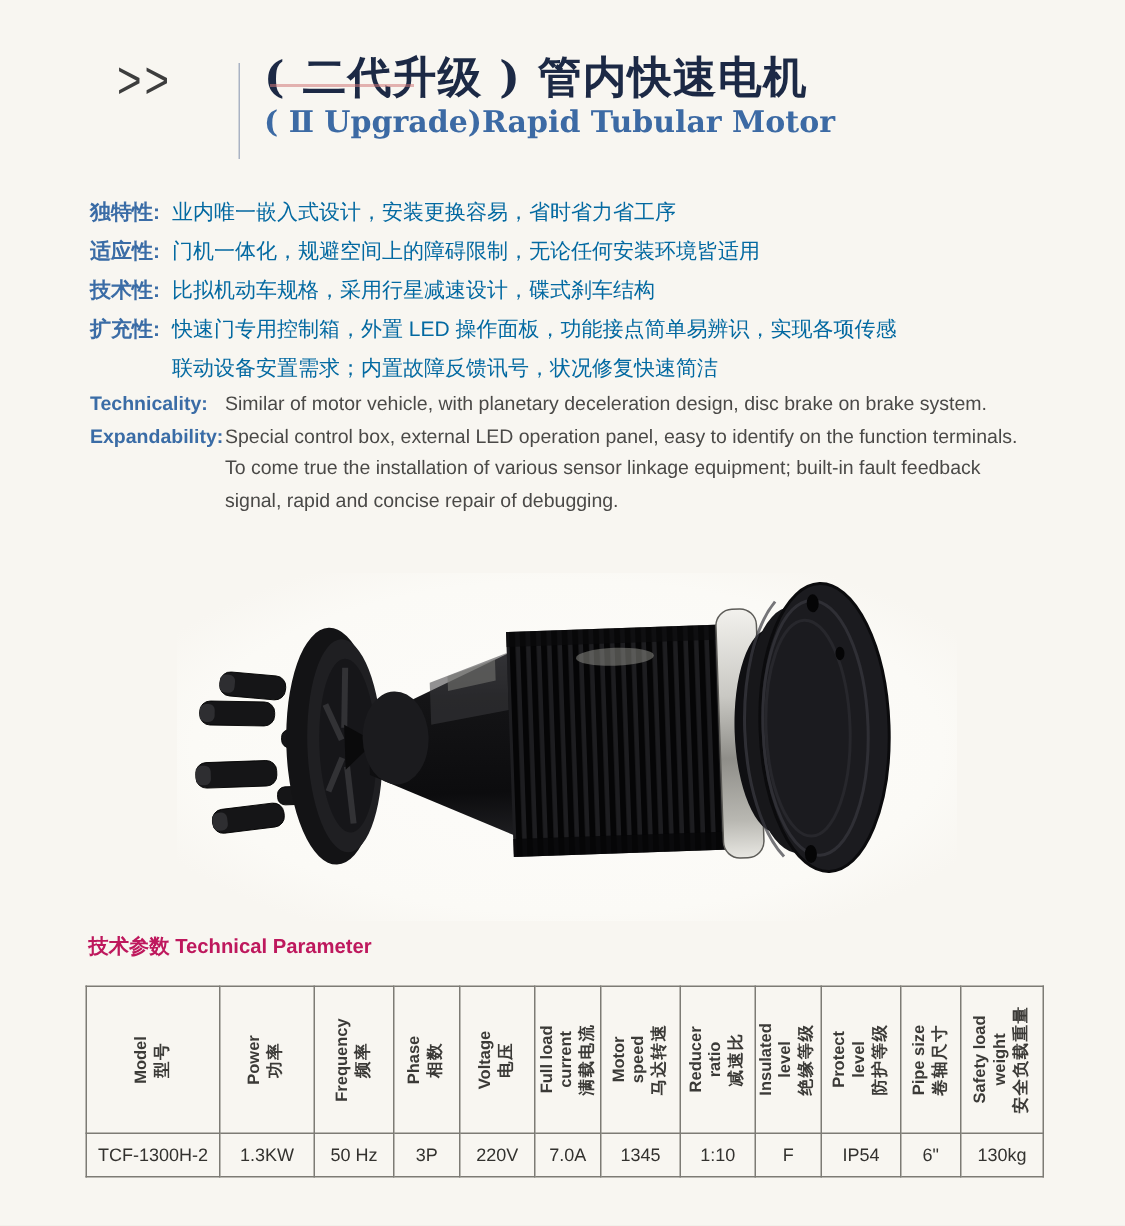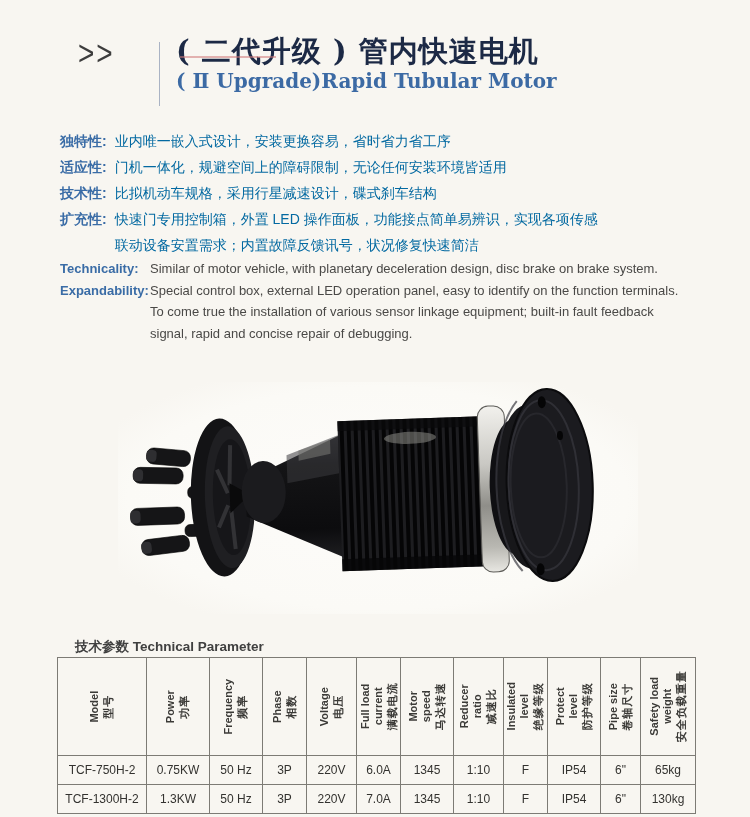--- a/index.html
+++ b/index.html
@@ -27,22 +27,22 @@
   
   .features-en{position:absolute;left:60px;top:258px;width:625px;}
   .erow{display:flex;align-items:flex-start;font-size:13px;line-height:21.5px;}
   .elabel{flex:0 0 90px;color:#3a6ca6;font-weight:bold;white-space:nowrap;}
   .etext{flex:1;color:#4a4947;}
 
   
   .photo{position:absolute;left:118px;top:382px;width:520px;height:232px;}
 
   
-  .tech-heading{position:absolute;left:59px;top:622px;margin:16px;font-size:13.5px;
-                font-weight:bold;color:#404040;}
+  .tech-heading{position:absolute;left:59px;top:622px;margin:0;font-size:13.5px;
+                font-weight:bold;color:#be185d;}
   .spec-table{position:absolute;left:57px;top:657px;border-collapse:collapse;
               table-layout:fixed;width:638px;background:transparent;}
   .spec-table col.c0{width:89px}.spec-table col.c1{width:63px}.spec-table col.c2{width:53px}
   .spec-table col.c3{width:44px}.spec-table col.c4{width:50px}.spec-table col.c5{width:44px}
   .spec-table col.c6{width:53px}.spec-table col.c7{width:50px}.spec-table col.c8{width:44px}
   .spec-table col.c9{width:53px}.spec-table col.c10{width:40px}.spec-table col.c11{width:55px}
   .spec-table th,.spec-table td{border:1px solid #7d7b75;padding:0;}
   .spec-table th{height:97px;font-weight:bold;}
   .rotwrap{display:flex;align-items:center;justify-content:center;height:97px;width:100%;}
   .rot{transform:rotate(-90deg);display:flex;flex-direction:column;align-items:center;
@@ -292,34 +292,20 @@
                 <span class="en">Safety load
 weight</span>
                 <span class="zh">安全负载重量</span>
               </div>
             </div>
           </th>
       </tr>
     </thead>
     <tbody>
       <tr>
-        <td>TCF-750H-2</td>
-        <td>0.75KW</td>
-        <td>50 Hz</td>
-        <td>3P</td>
-        <td>220V</td>
-        <td>6.0A</td>
-        <td>1345</td>
-        <td>1:10</td>
-        <td>F</td>
-        <td>IP54</td>
-        <td>6"</td>
-        <td>65kg</td>
-      </tr>
-      <tr>
         <td>TCF-1300H-2</td>
         <td>1.3KW</td>
         <td>50 Hz</td>
         <td>3P</td>
         <td>220V</td>
         <td>7.0A</td>
         <td>1345</td>
         <td>1:10</td>
         <td>F</td>
         <td>IP54</td>

